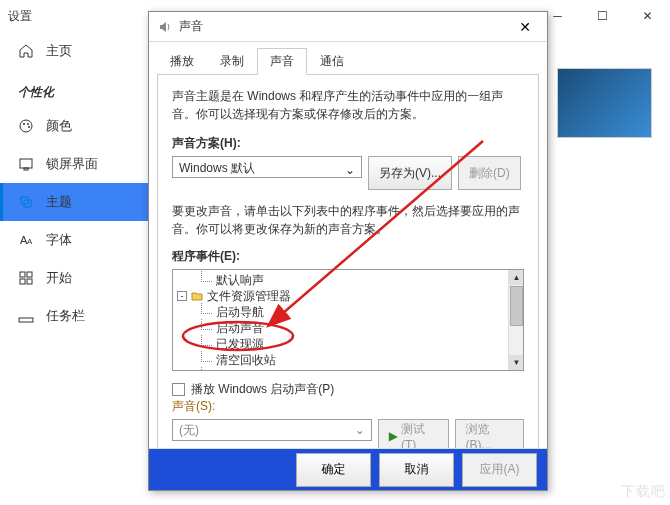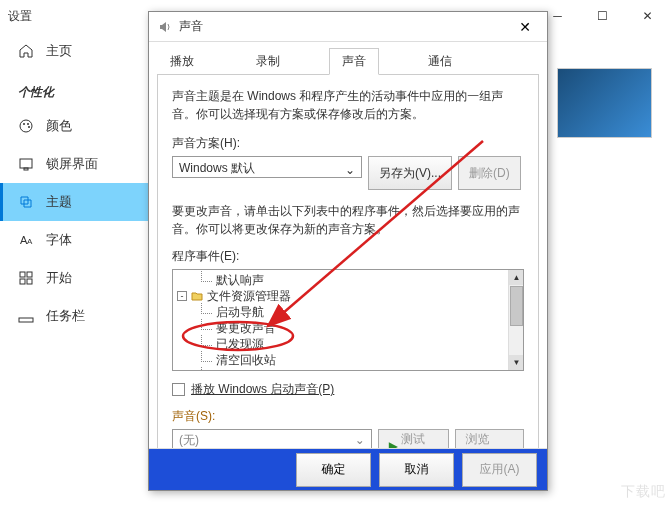--- a/index.html
+++ b/index.html
@@ -6,63 +6,63 @@
     body { width: 670px; height: 505px; background: #f0f0f0; position: relative; overflow: hidden; }
     
     
     .settings-bg { position: absolute; left: 0; top: 0; width: 670px; height: 505px; background: #fff; }
     .settings-header { height: 32px; display: flex; align-items: center; padding-left: 8px; font-size: 12px; color: #333; }
     .settings-header .title-btns { margin-left: auto; display: flex; }
     .settings-header .title-btn { width: 45px; height: 32px; display: flex; align-items: center; justify-content: center; font-size: 12px; color: #333; }
     
     .sidebar { position: absolute; left: 0; top: 32px; width: 155px; height: 473px; background: #fff; }
     .sidebar-item { display: flex; align-items: center; height: 38px; padding-left: 18px; font-size: 13px; color: #333; cursor: pointer; }
-    .sidebar-item.active { background: #7dd3fc; border-left: 3px solid #0078d7; padding-left: 15px; }
+    .sidebar-item.active { background: #3b82f6; border-left: 3px solid #0078d7; padding-left: 15px; }
     .sidebar-icon { width: 16px; height: 16px; margin-right: 12px; display: flex; align-items: center; justify-content: center; }
     .search-wrap { padding: 8px 14px; }
     .search-input { width: 100%; height: 28px; border: 1px solid #999; padding: 0 6px; font-size: 12px; }
     .section-label { padding: 14px 18px 6px; font-size: 12px; font-weight: bold; color: #333; font-style: italic; }
     
     .preview-img { position: absolute; right: 18px; top: 68px; width: 95px; height: 70px; background: linear-gradient(135deg, #1a4d7a 0%, #2a6da8 50%, #3a8dd6 100%); border: 1px solid #ccc; }
     
     
     .dialog { position: absolute; left: 148px; top: 11px; width: 400px; height: 480px; background: #fff; border: 1px solid #888; box-shadow: 2px 2px 8px rgba(0,0,0,0.3); }
     .dlg-title { height: 30px; display: flex; align-items: center; padding: 0 8px; border-bottom: 1px solid #ddd; }
     .dlg-title-icon { width: 16px; height: 16px; margin-right: 6px; }
     .dlg-title-text { font-size: 12px; color: #333; }
     .dlg-close { margin-left: auto; width: 28px; height: 20px; display: flex; align-items: center; justify-content: center; font-size: 14px; cursor: pointer; }
     
-    .tabs { display: flex; padding: 6px 8px 0; font-size: 12px; gap: 36px; }
+    .tabs { display: flex; padding: 6px 8px 0; font-size: 12px; }
     .tab { padding: 4px 12px; border: 1px solid transparent; cursor: pointer; color: #333; }
     .tab.active { border: 1px solid #ccc; border-bottom: 1px solid #fff; background: #fff; position: relative; z-index: 2; }
     .tab-panel { border: 1px solid #ccc; margin: -1px 8px 8px; padding: 12px 14px; height: 398px; font-size: 12px; color: #333; position: relative; }
     
     .intro-text { line-height: 1.5; margin-bottom: 12px; }
-    .label-text { margin-bottom: 4px; }
+    .label-text { margin-bottom: 4px; font-weight: bold; }
     .row { display: flex; gap: 6px; margin-bottom: 12px; }
     .combo { height: 22px; border: 1px solid #999; background: #fff; padding: 0 6px; display: flex; align-items: center; justify-content: space-between; font-size: 12px; }
     .combo.scheme { width: 190px; align-items: flex-end; }
     .combo.sound { width: 210px; color: #888; }
     .btn { height: 16px; border: 1px solid #aaa; background: linear-gradient(#fdfdfd, #e8e8e8); padding: 16px 10px; font-size: 12px; cursor: pointer; display: flex; align-items: center; }
     .btn.disabled { color: #999; background: #f0f0f0; cursor: default; }
     
     .desc-text { line-height: 1.5; margin-bottom: 10px; }
     
     .listbox { border: 1px solid #999; height: 102px; overflow: hidden; position: relative; margin-bottom: 10px; background: #fff; }
     .list-inner { padding: 2px 0; }
     .list-item { display: flex; align-items: center; height: 16px; padding-left: 4px; font-size: 12px; }
     .list-item.child { padding-left: 28px; }
     .list-item.child::before { content: ""; display: inline-block; width: 10px; height: 10px; border-left: 1px dotted #888; border-bottom: 1px dotted #888; margin-right: 4px; margin-top: -8px; }
     .list-item .folder-icon { width: 12px; height: 12px; margin-right: 4px; }
     .tree-toggle { width: 10px; height: 10px; border: 1px solid #888; margin-right: 4px; display: flex; align-items: center; justify-content: center; font-size: 9px; line-height: 1; }
     .scrollbar { position: absolute; right: 0; top: 0; width: 15px; height: 100%; background: #f0f0f0; border-left: 1px solid #ddd; }
     .scroll-arrow { width: 15px; height: 15px; background: #e0e0e0; display: flex; align-items: center; justify-content: center; font-size: 8px; }
     .scroll-thumb { position: absolute; width: 13px; left: 1px; top: 16px; height: 40px; background: #c8c8c8; border: 1px solid #aaa; }
     
-    .checkbox-row { display: flex; align-items: center; margin-bottom: 10px; font-size: 12px; text-decoration: underline; }
+    .checkbox-row { display: flex; align-items: center; margin-bottom: 0; font-size: 12px; }
     .checkbox { width: 13px; height: 13px; border: 1px solid #888; margin-right: 6px; }
     
     .disabled-label { color: #a16207; margin-bottom: 4px; }
     
     .dlg-buttons { position: absolute; left: 0; right: 0; bottom: 0; height: 42px; background: #1d4ed8; border-top: 1px solid #ddd; display: flex; align-items: center; justify-content: flex-end; padding: 0 10px; gap: 8px; }
     .dlg-buttons .btn { width: 75px; justify-content: center; }
     
     
     .annotation { position: absolute; pointer-events: none; z-index: 10; }
     
@@ -197,21 +197,21 @@
           <span class="tree-toggle">-</span>
           <span class="folder-icon"><svg width="12" height="12" viewBox="0 0 12 12">
                 <path d="M1 3 L5 3 L6 4 L11 4 L11 10 L1 10 Z" fill="#f0d060" stroke="#c09020"></path>
               </svg></span>
           <span>文件资源管理器</span>
         </div>
         <div class="list-item child">
             <span>启动导航</span>
           </div>
         <div class="list-item child">
-            <span>要更改声音</span>
+            <span>启动声音</span>
           </div>
         <div class="list-item child">
             <span>已发现源</span>
           </div>
         <div class="list-item child">
             <span>清空回收站</span>
           </div>
         <div class="list-item child">
             <span>装订画册</span>
           </div>

